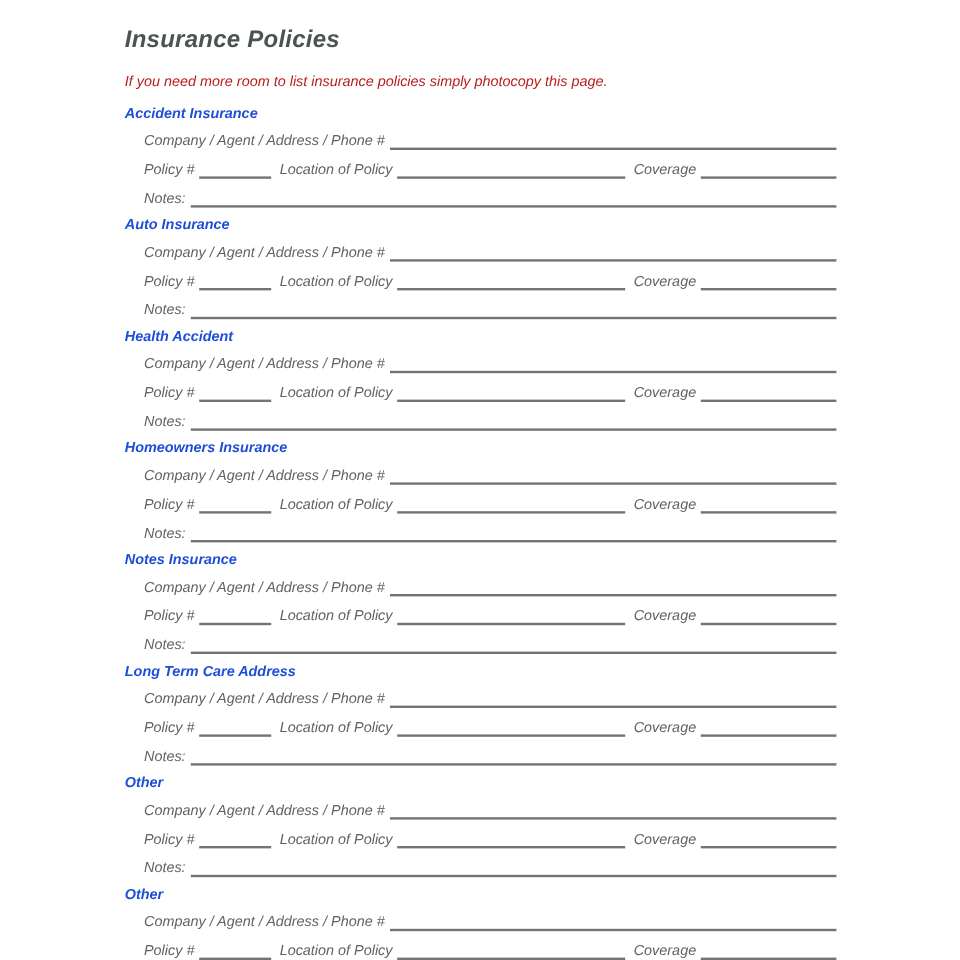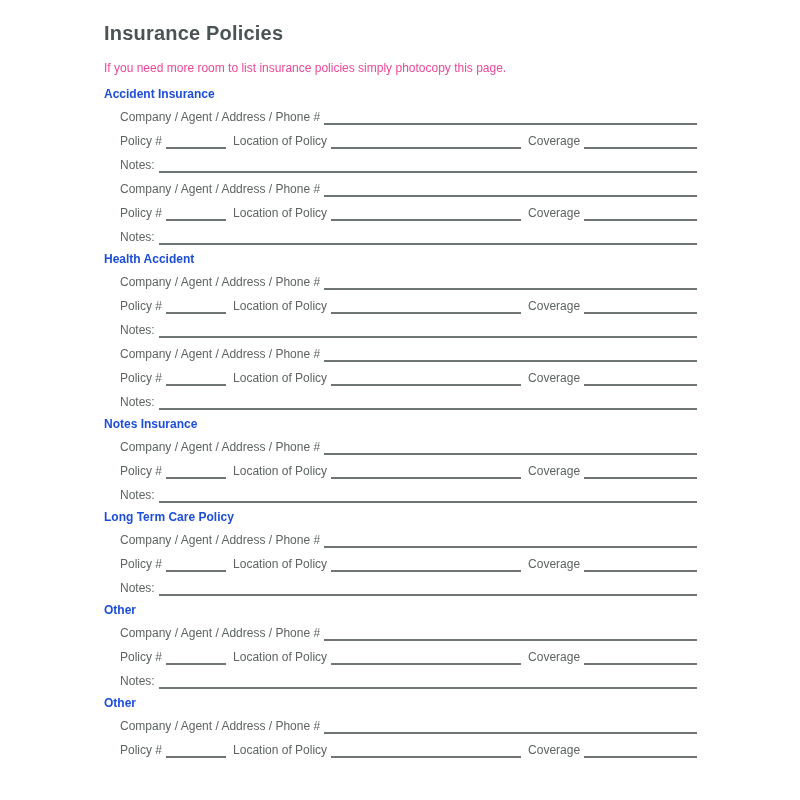--- a/index.html
+++ b/index.html
@@ -13,33 +13,34 @@
     overflow: hidden;
     font-family: "Liberation Sans", "DejaVu Sans", sans-serif;
     color: #5d6462;
   }
   .page {
     box-sizing: border-box;
     width: 796px;
     height: 800px;
     padding: 22px 99px 0 104px;
     overflow: hidden;
+    font-style: italic;
   }
   .page-title {
     margin: 0 0 16px 0;
     font-size: 20px;
     font-weight: 700;
     letter-spacing: 0.2px;
     color: #4b5355;
   }
   .subtitle {
     margin: 0 0 11px 0;
     font-size: 12px;
     line-height: 15px;
-    color: #ec4899;
+    color: #b91c1c;
   }
   .ins-section {
     margin: 0 0 4px 0;
   }
   .sec-title {
     margin: 0 0 6px 0;
     font-size: 12px;
     line-height: 15px;
     font-weight: 700;
     color: #1d4ed8;
@@ -90,20 +91,21 @@
       <span class="lbl gap">Coverage</span>
       <span class="blank flexfill"></span>
     </div>
     <div class="row">
       <span class="lbl">Notes:</span>
       <span class="blank flexfill"></span>
     </div>
   </section>
 
   <section class="ins-section">
+    <h2 class="sec-title">Auto Insurance</h2>
     <div class="row">
       <span class="lbl">Company / Agent / Address / Phone #</span>
       <span class="blank flexfill"></span>
     </div>
     <div class="row">
       <span class="lbl">Policy #</span>
       <span class="blank w-policy"></span>
       <span class="lbl gap">Location of Policy</span>
       <span class="blank w-location"></span>
       <span class="lbl gap">Coverage</span>
@@ -129,20 +131,21 @@
       <span class="lbl gap">Coverage</span>
       <span class="blank flexfill"></span>
     </div>
     <div class="row">
       <span class="lbl">Notes:</span>
       <span class="blank flexfill"></span>
     </div>
   </section>
 
   <section class="ins-section">
+    <h2 class="sec-title">Homeowners Insurance</h2>
     <div class="row">
       <span class="lbl">Company / Agent / Address / Phone #</span>
       <span class="blank flexfill"></span>
     </div>
     <div class="row">
       <span class="lbl">Policy #</span>
       <span class="blank w-policy"></span>
       <span class="lbl gap">Location of Policy</span>
       <span class="blank w-location"></span>
       <span class="lbl gap">Coverage</span>
@@ -168,21 +171,21 @@
       <span class="lbl gap">Coverage</span>
       <span class="blank flexfill"></span>
     </div>
     <div class="row">
       <span class="lbl">Notes:</span>
       <span class="blank flexfill"></span>
     </div>
   </section>
 
   <section class="ins-section">
-    <h2 class="sec-title">Long Term Care Policy</h2>
+    <h2 class="sec-title">Long Term Care Address</h2>
     <div class="row">
       <span class="lbl">Company / Agent / Address / Phone #</span>
       <span class="blank flexfill"></span>
     </div>
     <div class="row">
       <span class="lbl">Policy #</span>
       <span class="blank w-policy"></span>
       <span class="lbl gap">Location of Policy</span>
       <span class="blank w-location"></span>
       <span class="lbl gap">Coverage</span>

